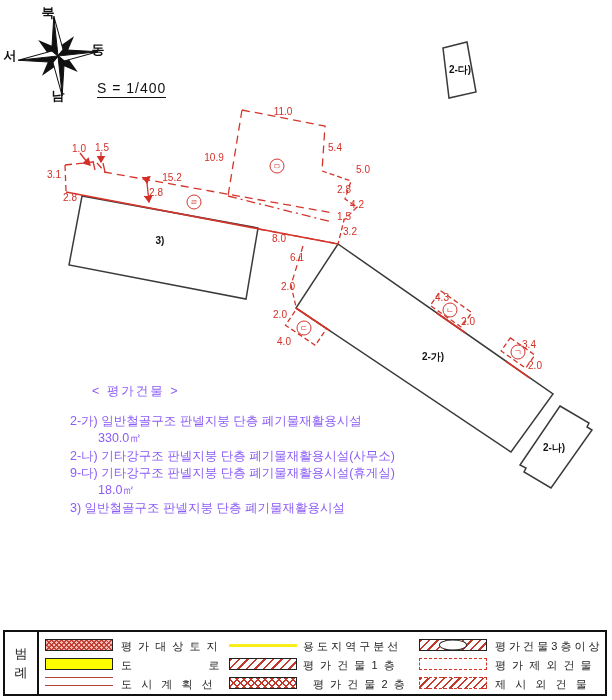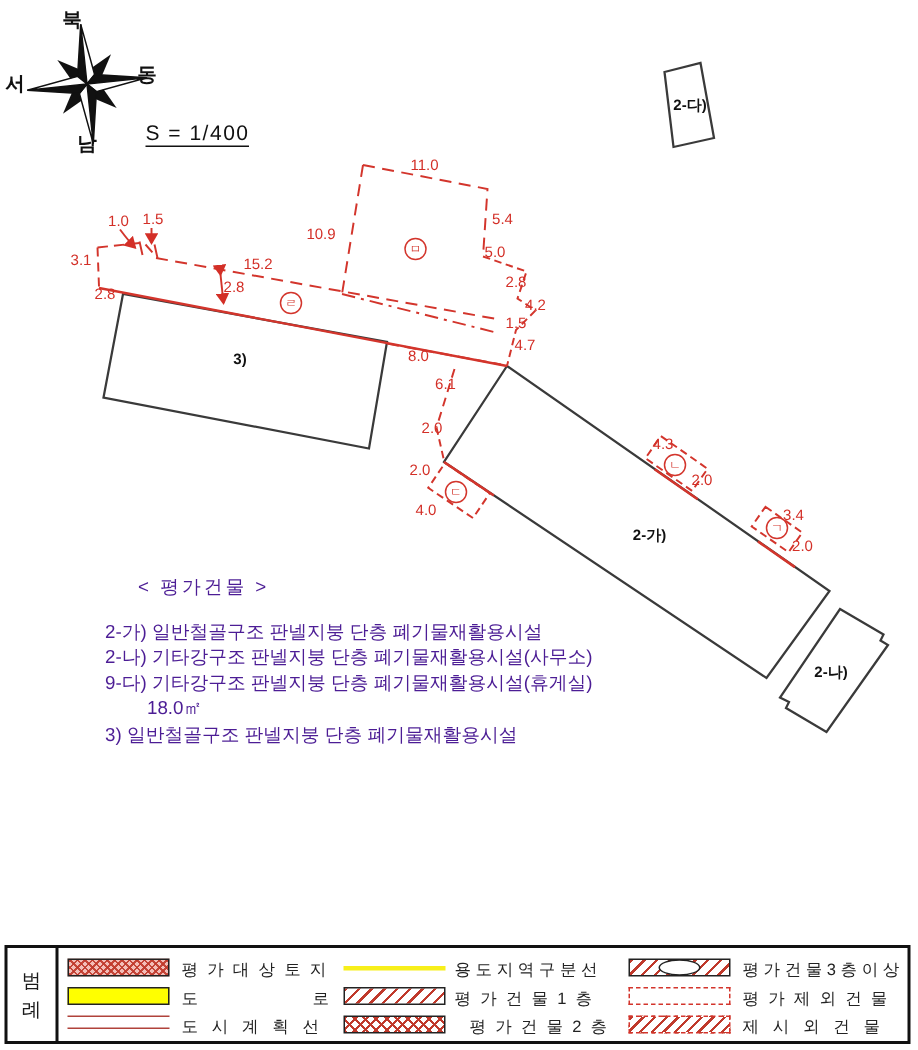--- a/index.html
+++ b/index.html
@@ -15,21 +15,21 @@
          border-bottom:1.5px solid #111;padding-bottom:1px;letter-spacing:1px;}
   
   .dim{position:absolute;font-size:10px;color:#d32f27;transform:translate(-50%,-50%);white-space:nowrap;}
   
   .blabel{position:absolute;font-size:10px;font-weight:bold;color:#111;transform:translate(-50%,-50%);white-space:nowrap;}
   
   .circ{position:absolute;width:13px;height:13px;border:1px solid #d3352c;border-radius:50%;
         color:#d3352c;font-size:8px;line-height:13px;text-align:center;
         transform:translate(-50%,-50%);background:rgba(255,255,255,.6);}
   
-  .appraisal{position:absolute;left:70px;top:383px;width:370px;font-size:12.5px;line-height:17px;color:#4c1d95;}
+  .appraisal{position:absolute;left:70px;top:383px;width:370px;font-size:12.5px;line-height:17px;color:#8b5cf6;}
   .appraisal .title{margin:0 0 13px 22px;letter-spacing:2px;}
   .appraisal .entry-area{margin:0 0 1px 28px;}
   
   .legend-table{position:absolute;left:3px;top:630px;width:604px;height:66px;
                 border:2px solid #111;box-sizing:border-box;display:flex;background:#fff;}
   .legend-side{width:32px;border-right:2px solid #111;display:flex;align-items:center;
                justify-content:center;font-size:13px;line-height:1.5;white-space:pre;text-align:center;}
   .legend-grid{position:relative;flex:1;}
   .lg-sw{position:absolute;height:12px;width:68px;box-sizing:border-box;}
   .lg-label{position:absolute;font-size:11px;color:#222;white-space:pre;}
@@ -133,39 +133,40 @@
 
 <span class="dim" style="left:79px;top:148px;">1.0</span>
 <span class="dim" style="left:102px;top:147px;">1.5</span>
 <span class="dim" style="left:54px;top:174px;">3.1</span>
 <span class="dim" style="left:70px;top:197px;">2.8</span>
 <span class="dim" style="left:172px;top:177px;">15.2</span>
 <span class="dim" style="left:156px;top:192px;">2.8</span>
 <span class="dim" style="left:214px;top:157px;">10.9</span>
 <span class="dim" style="left:283px;top:111px;">11.0</span>
 <span class="dim" style="left:335px;top:147px;">5.4</span>
-<span class="dim" style="left:330px;top:169px;">5.0</span>
+<span class="dim" style="left:363px;top:169px;">5.0</span>
 <span class="dim" style="left:344px;top:189px;">2.8</span>
 <span class="dim" style="left:357px;top:204px;">4.2</span>
 <span class="dim" style="left:344px;top:216px;">1.5</span>
-<span class="dim" style="left:350px;top:231px;">4.7</span>
+<span class="dim" style="left:350px;top:231px;">3.2</span>
 <span class="dim" style="left:279px;top:238px;">8.0</span>
 <span class="dim" style="left:297px;top:257px;">6.1</span>
 <span class="dim" style="left:288px;top:286px;">2.0</span>
 <span class="dim" style="left:280px;top:314px;">2.0</span>
 <span class="dim" style="left:284px;top:341px;">4.0</span>
 <span class="dim" style="left:442px;top:297px;">4.3</span>
 <span class="dim" style="left:468px;top:321px;">2.0</span>
 <span class="dim" style="left:529px;top:344px;">3.4</span>
 <span class="dim" style="left:535px;top:365px;">2.0</span>
 
 <div class="appraisal">
   <div class="title">&lt; 평가건물 &gt;</div>
   <div>
     <div class="entry-line">2-가) 일반철골구조 판넬지붕 단층 폐기물재활용시설</div>
+    <div class="entry-area">330.0㎡</div>
   </div>
   <div>
     <div class="entry-line">2-나) 기타강구조 판넬지붕 단층 폐기물재활용시설(사무소)</div>
   </div>
   <div>
     <div class="entry-line">9-다) 기타강구조 판넬지붕 단층 폐기물재활용시설(휴게실)</div>
     <div class="entry-area">18.0㎡</div>
   </div>
   <div>
     <div class="entry-line">3) 일반철골구조 판넬지붕 단층 폐기물재활용시설</div>

